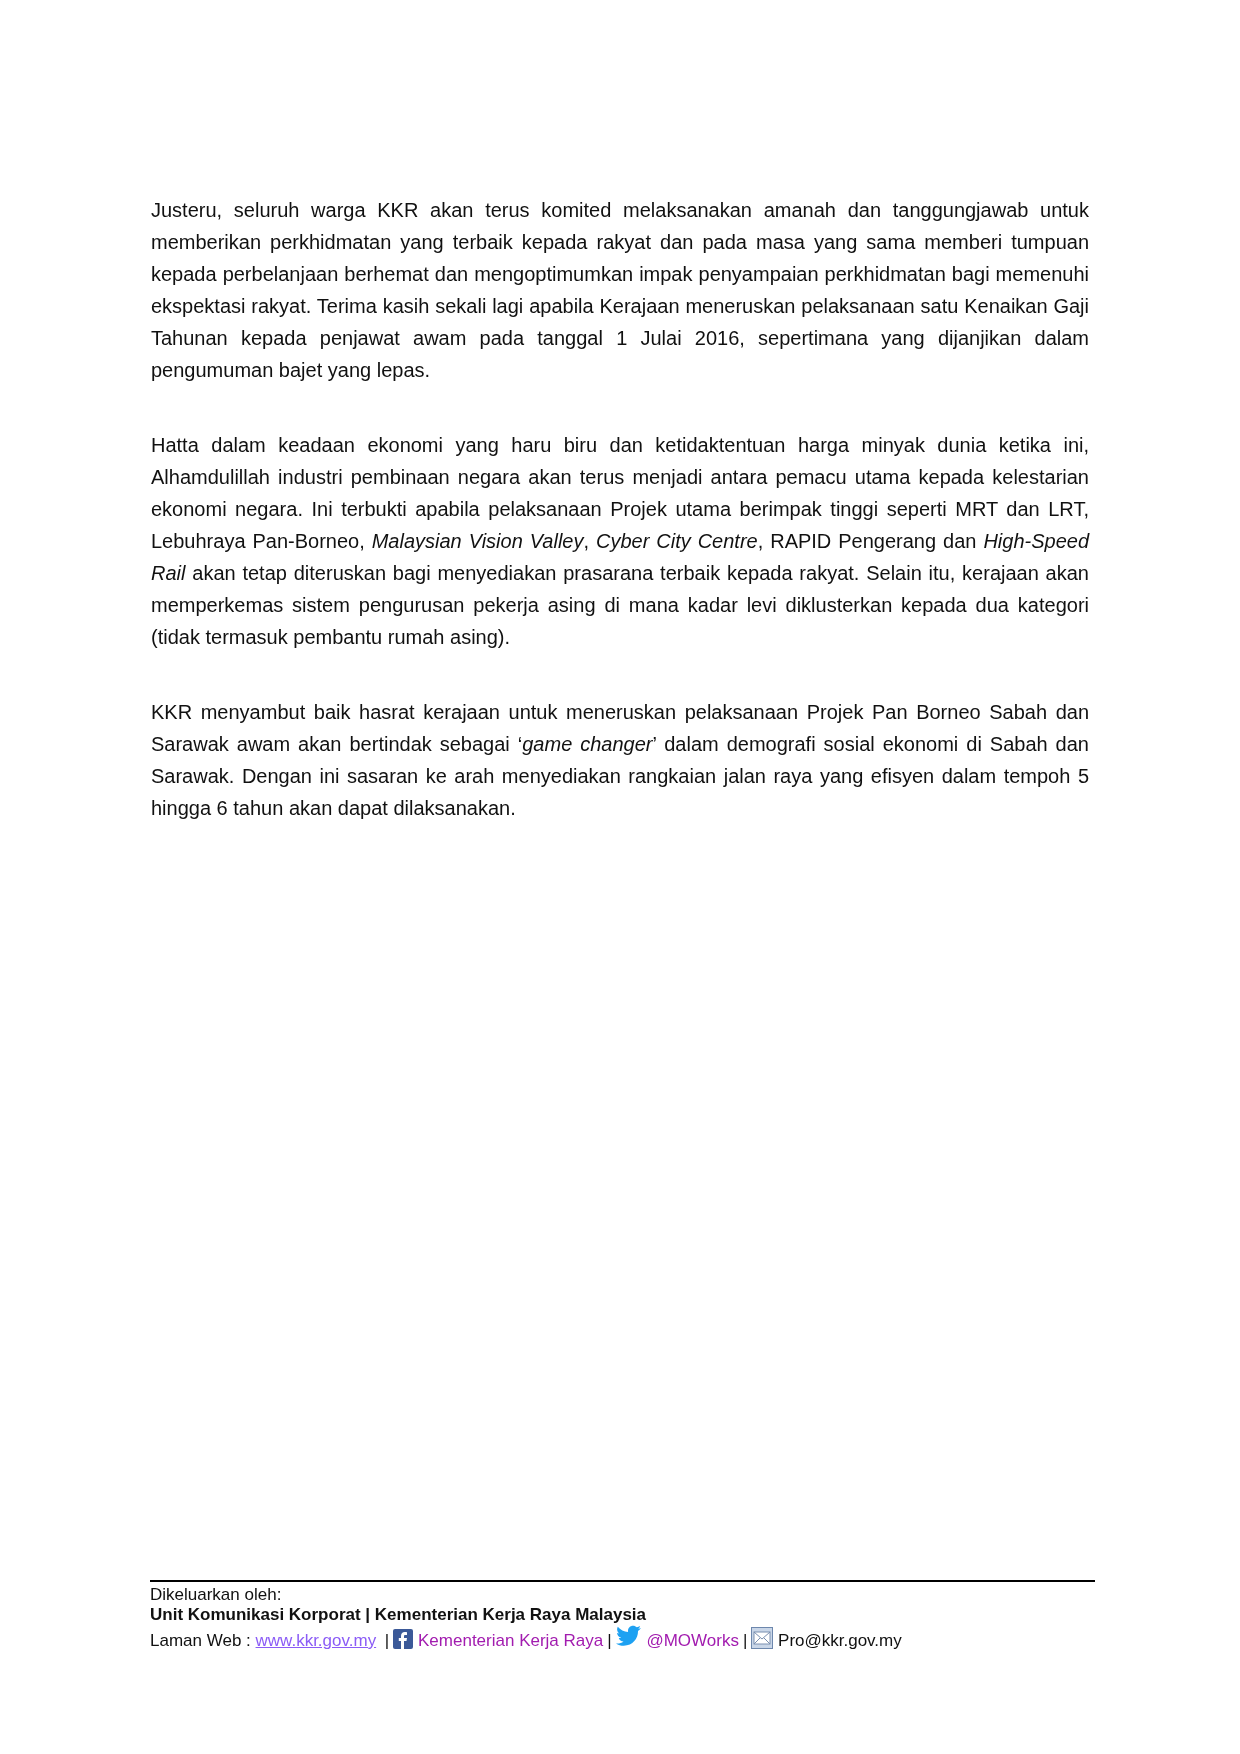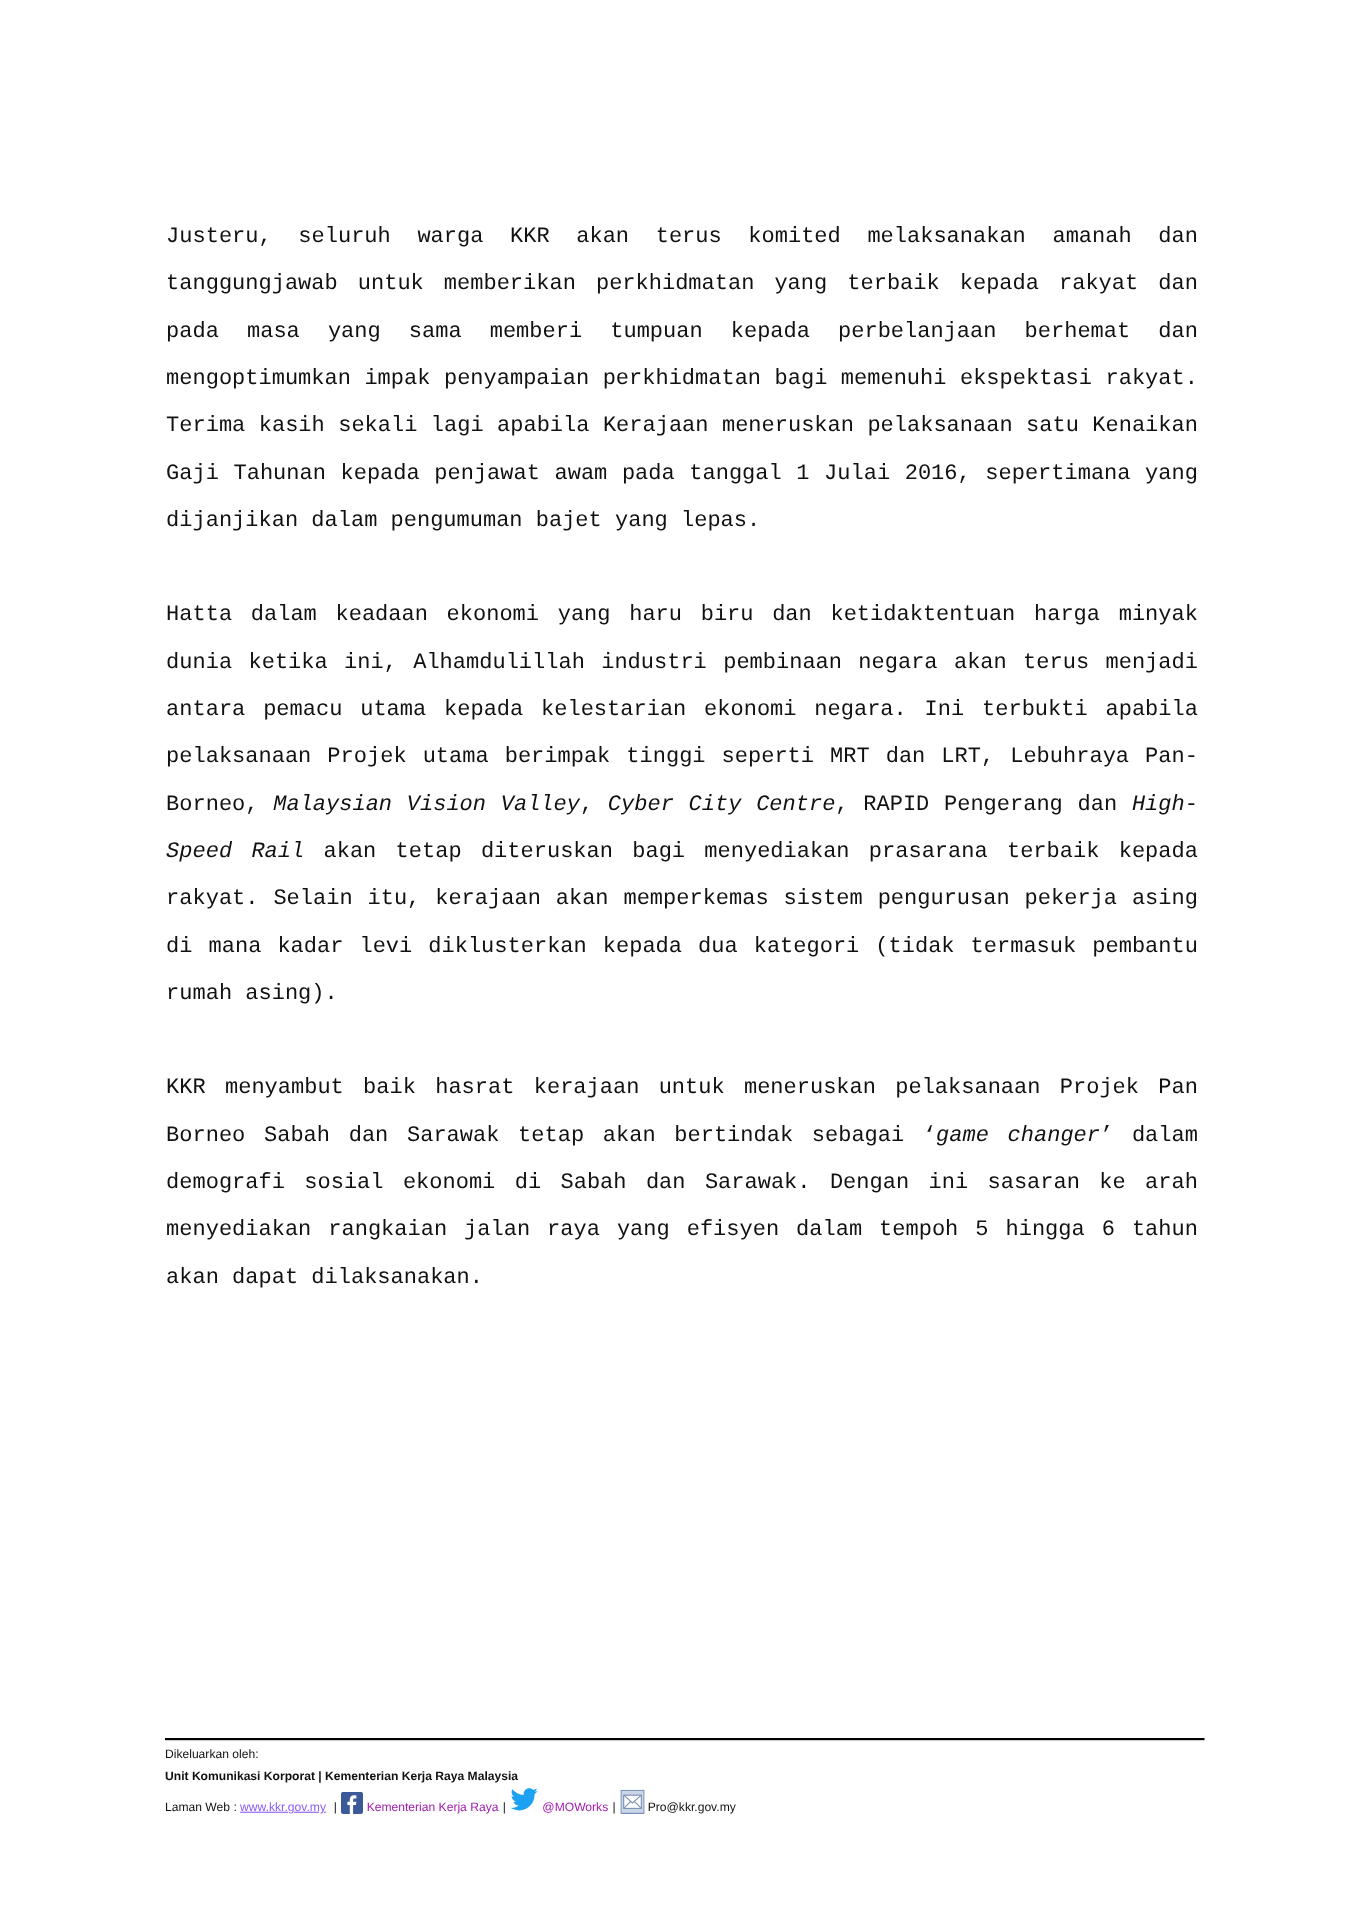--- a/index.html
+++ b/index.html
@@ -1,37 +1,37 @@
 <!DOCTYPE html>
 <html><head>
 <meta charset="utf-8">
 <style>
   html, body { margin: 0; padding: 0; background: #ffffff; }
   body { width: 1240px; height: 1754px; position: relative; overflow: hidden;
          font-family: "Liberation Sans", sans-serif; color: #111111; }
   .body-text { position: absolute; left: 151px; width: 938px; top: 194px; }
-  .para { margin: 0 0 43px 0; font-size: 20px; line-height: 43px; text-align: justify; font-family: Liberation Mono, monospace; }
+  .para { margin: 0 0 43px 0; font-size: 20px; line-height: 32px; text-align: justify; }
   .para em { font-style: italic; }
   .footer { position: absolute; left: 150px; width: 945px; top: 1580px; }
   .footer-rule { height: 0; border-top: 2px solid #000; margin: 0; }
-  .footer-line { font-size: 11px; line-height: 20px; white-space: nowrap; color: #111; }
+  .footer-line { font-size: 17px; line-height: 20px; white-space: nowrap; color: #111; }
   .footer-line.l1 { margin-top: 3px; }
   .bold { font-weight: bold; }
   .link-blue { color: #a21caf; }
   .url { color: #8b5cf6; text-decoration: underline; }
   .ic { display: inline-block; vertical-align: -3px; }
   .sep { margin: 0 4px; }
 </style>
 </head>
 <body>
 
 <div class="body-text">
   <p class="para"><span>Justeru, seluruh warga KKR akan terus komited melaksanakan amanah dan tanggungjawab untuk memberikan perkhidmatan yang terbaik kepada rakyat dan pada masa yang sama memberi tumpuan kepada perbelanjaan berhemat dan mengoptimumkan impak penyampaian perkhidmatan bagi memenuhi ekspektasi rakyat. Terima kasih sekali lagi apabila Kerajaan meneruskan pelaksanaan satu Kenaikan Gaji Tahunan kepada penjawat awam pada tanggal 1 Julai 2016, sepertimana yang dijanjikan dalam pengumuman bajet yang lepas.</span></p>
   <p class="para"><span>Hatta dalam keadaan ekonomi yang haru biru dan ketidaktentuan harga minyak dunia ketika ini, Alhamdulillah industri pembinaan negara akan terus menjadi antara pemacu utama kepada kelestarian ekonomi negara. Ini terbukti apabila pelaksanaan Projek utama berimpak tinggi seperti MRT dan LRT, Lebuhraya Pan-Borneo, </span><em>Malaysian Vision Valley</em><span>, </span><em>Cyber City Centre</em><span>, RAPID Pengerang dan </span><em>High-Speed Rail</em><span> akan tetap diteruskan bagi menyediakan prasarana terbaik kepada rakyat. Selain itu, kerajaan akan memperkemas sistem pengurusan pekerja asing di mana kadar levi diklusterkan kepada dua kategori (tidak termasuk pembantu rumah asing).</span></p>
-  <p class="para"><span>KKR menyambut baik hasrat kerajaan untuk meneruskan pelaksanaan Projek Pan Borneo Sabah dan Sarawak tetap akan bertindak sebagai ‘</span><em>game changer</em><span>’ dalam demografi sosial ekonomi di Sabah dan Sarawak. Dengan ini sasaran ke arah menyediakan rangkaian jalan raya yang efisyen dalam tempoh 5 hingga 6 tahun akan dapat dilaksanakan.</span></p>
+  <p class="para"><span>KKR menyambut baik hasrat kerajaan untuk meneruskan pelaksanaan Projek Pan Borneo Sabah dan Sarawak awam akan bertindak sebagai ‘</span><em>game changer</em><span>’ dalam demografi sosial ekonomi di Sabah dan Sarawak. Dengan ini sasaran ke arah menyediakan rangkaian jalan raya yang efisyen dalam tempoh 5 hingga 6 tahun akan dapat dilaksanakan.</span></p>
 </div>
 
 <div class="footer">
   <div class="footer-rule"></div>
   <div class="footer-line l1">Dikeluarkan oleh:</div>
   <div class="footer-line bold">Unit Komunikasi Korporat | Kementerian Kerja Raya Malaysia</div>
   <div class="footer-line">
     <span>Laman Web : </span><span class="url">www.kkr.gov.my</span>
     <span class="sep">|</span><span class="ic">
       <svg width="20" height="20" viewBox="0 0 20 20">

